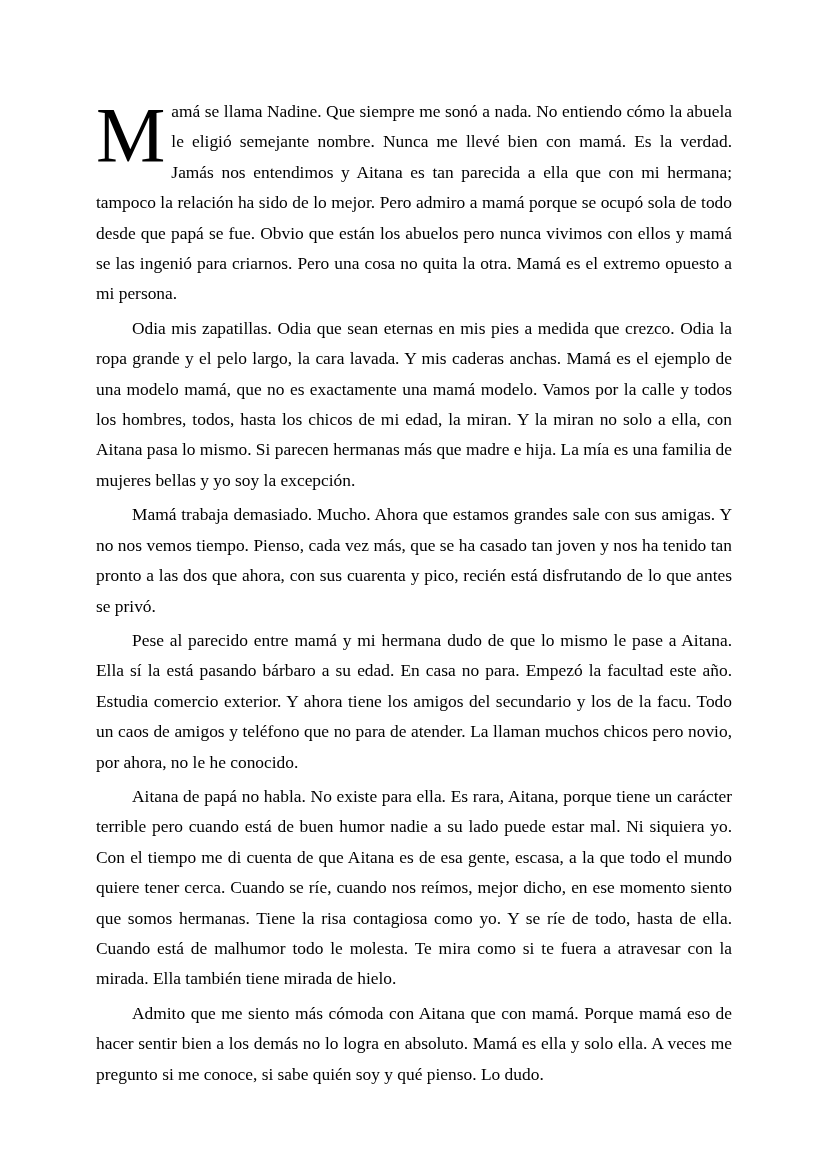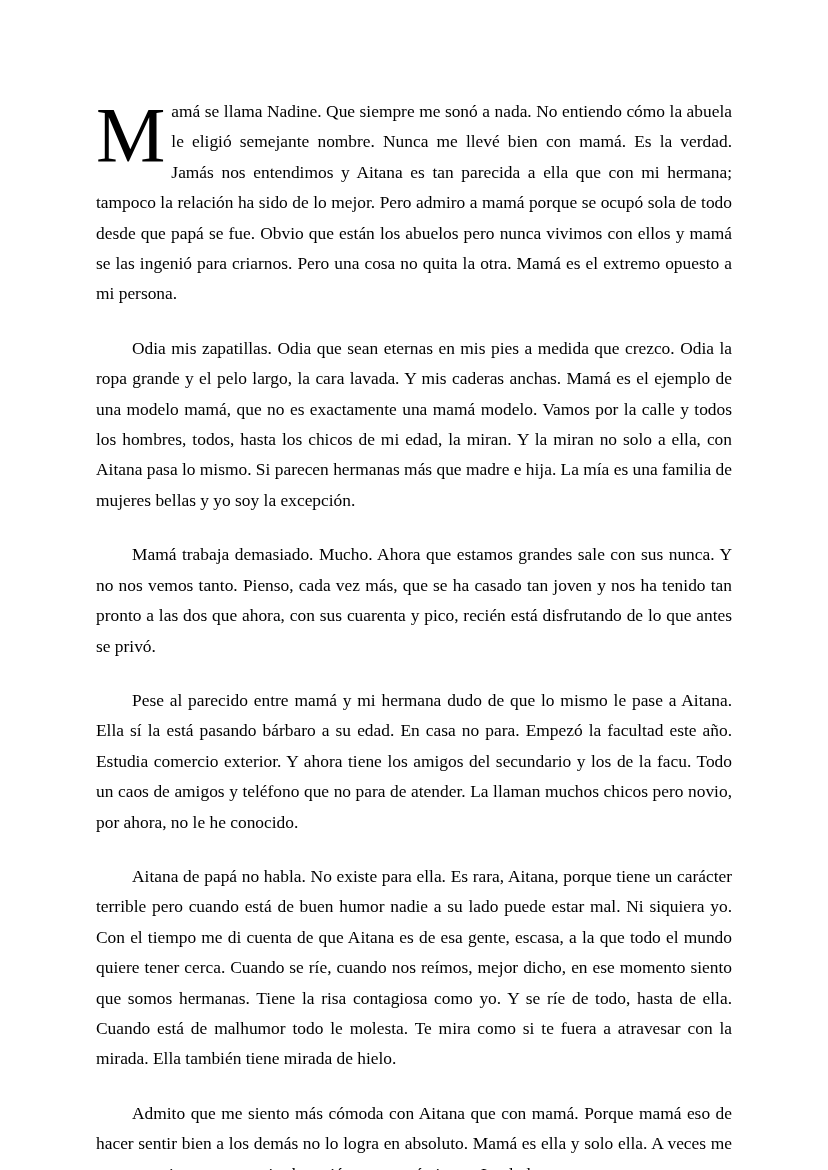--- a/index.html
+++ b/index.html
@@ -28,21 +28,21 @@
   }
   p.para {
     margin: 0;
     font-size: 17.4px;
     line-height: 30.4px;
     text-align: justify;
     text-justify: inter-word;
     hyphens: none;
   }
   p.para + p.para {
-    margin-top: 24px;
+    margin-top: 4px;
   }
   p.indent {
     text-indent: 36px;
   }
   
   .first-para {
     position: relative;
   }
   .dropcap {
     float: left;
@@ -63,21 +63,21 @@
 
 <div class="page">
   <div class="text-column">
 
     <p class="para first-para">
       <span class="dropcap">M</span><span class="body-start">amá se llama Nadine. Que siempre me sonó a nada. No entiendo cómo la abuela le eligió semejante nombre. Nunca me llevé bien con mamá. Es la verdad. Jamás nos entendimos y Aitana es tan parecida a ella que con mi hermana; tampoco la relación ha sido de lo mejor. Pero admiro a mamá porque se ocupó sola de todo desde que papá se fue. Obvio que están los abuelos pero nunca vivimos con ellos y mamá se las ingenió para criarnos. Pero una cosa no quita la otra. Mamá es el extremo opuesto a mi persona.</span>
     </p>
 
     <p class="para indent">Odia mis zapatillas. Odia que sean eternas en mis pies a medida que crezco. Odia la ropa grande y el pelo largo, la cara lavada. Y mis caderas anchas. Mamá es el ejemplo de una modelo mamá, que no es exactamente una mamá modelo. Vamos por la calle y todos los hombres, todos, hasta los chicos de mi edad, la miran. Y la miran no solo a ella, con Aitana pasa lo mismo. Si parecen hermanas más que madre e hija. La mía es una familia de mujeres bellas y yo soy la excepción.</p>
 
-    <p class="para indent">Mamá trabaja demasiado. Mucho. Ahora que estamos grandes sale con sus nunca. Y no nos vemos tanto. Pienso, cada vez más, que se ha casado tan joven y nos ha tenido tan pronto a las dos que ahora, con sus cuarenta y pico, recién está disfrutando de lo que antes se privó.</p>
+    <p class="para indent">Mamá trabaja demasiado. Mucho. Ahora que estamos grandes sale con sus amigas. Y no nos vemos tiempo. Pienso, cada vez más, que se ha casado tan joven y nos ha tenido tan pronto a las dos que ahora, con sus cuarenta y pico, recién está disfrutando de lo que antes se privó.</p>
 
     <p class="para indent">Pese al parecido entre mamá y mi hermana dudo de que lo mismo le pase a Aitana. Ella sí la está pasando bárbaro a su edad. En casa no para. Empezó la facultad este año. Estudia comercio exterior. Y ahora tiene los amigos del secundario y los de la facu. Todo un caos de amigos y teléfono que no para de atender. La llaman muchos chicos pero novio, por ahora, no le he conocido.</p>
 
     <p class="para indent">Aitana de papá no habla. No existe para ella. Es rara, Aitana, porque tiene un carácter terrible pero cuando está de buen humor nadie a su lado puede estar mal. Ni siquiera yo. Con el tiempo me di cuenta de que Aitana es de esa gente, escasa, a la que todo el mundo quiere tener cerca. Cuando se ríe, cuando nos reímos, mejor dicho, en ese momento siento que somos hermanas. Tiene la risa contagiosa como yo. Y se ríe de todo, hasta de ella. Cuando está de malhumor todo le molesta. Te mira como si te fuera a atravesar con la mirada. Ella también tiene mirada de hielo.</p>
 
     <p class="para indent">Admito que me siento más cómoda con Aitana que con mamá. Porque mamá eso de hacer sentir bien a los demás no lo logra en absoluto. Mamá es ella y solo ella. A veces me pregunto si me conoce, si sabe quién soy y qué pienso. Lo dudo.</p>
 
   </div>
 </div>
 

